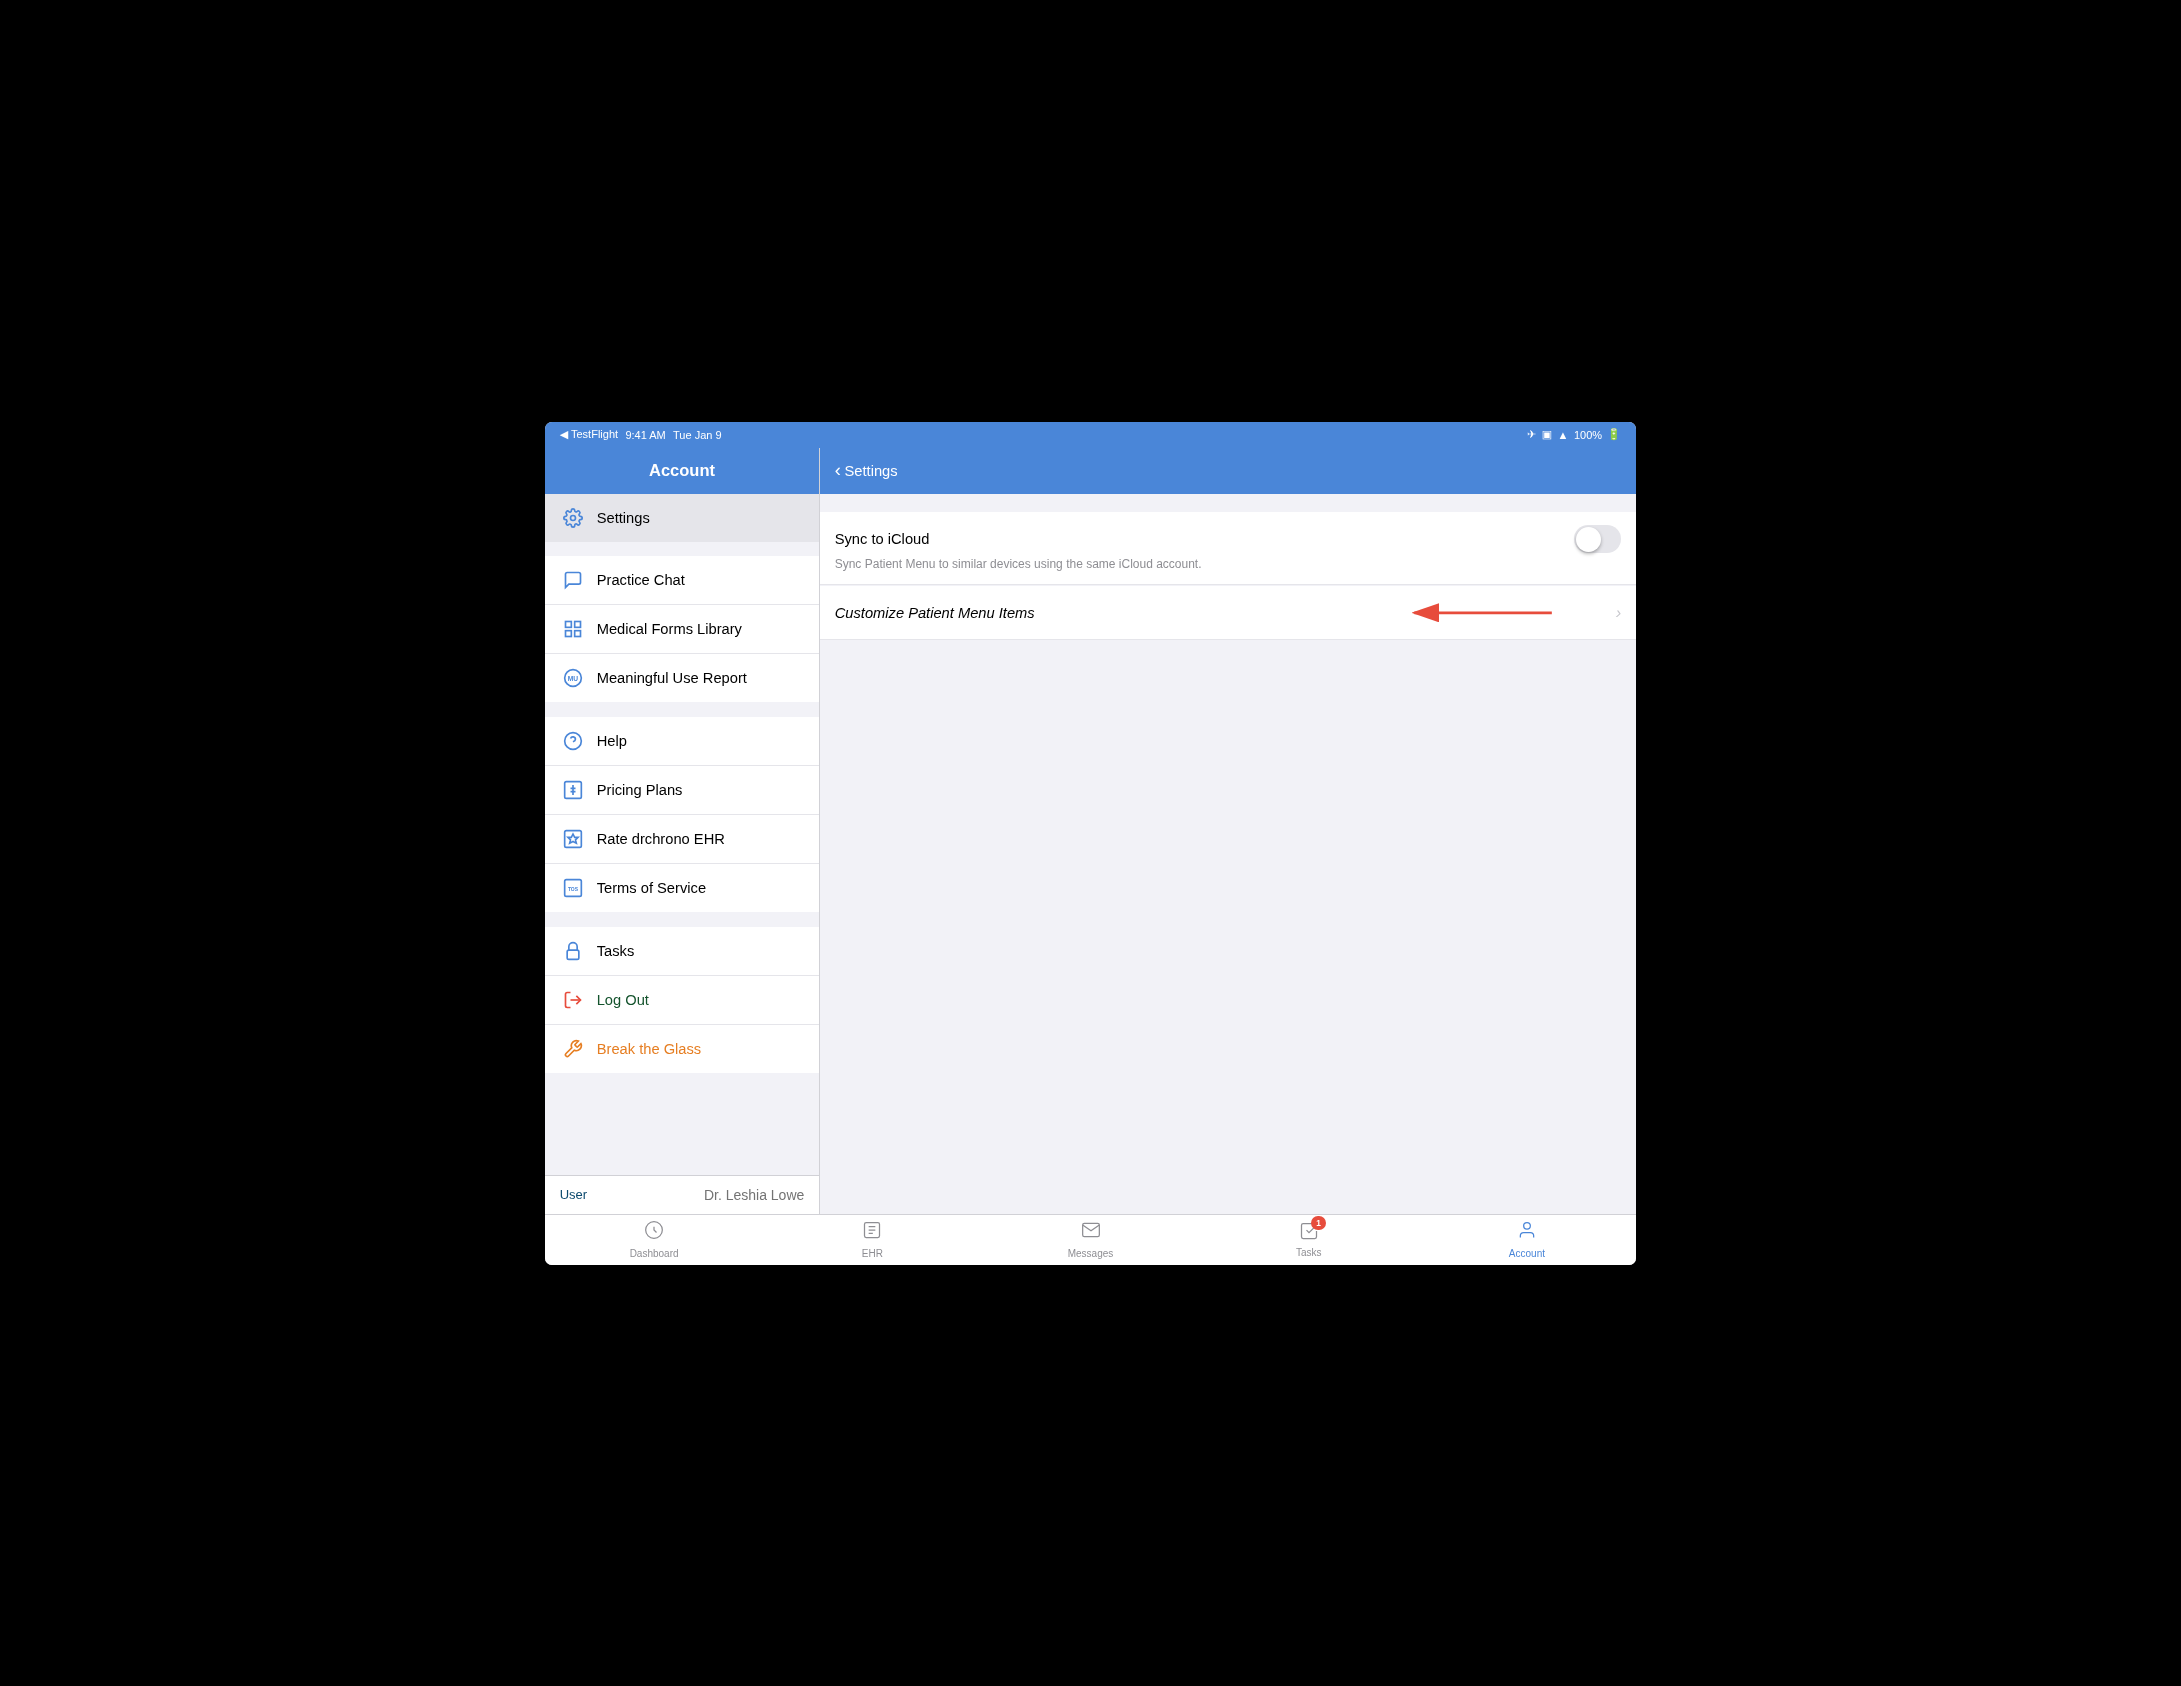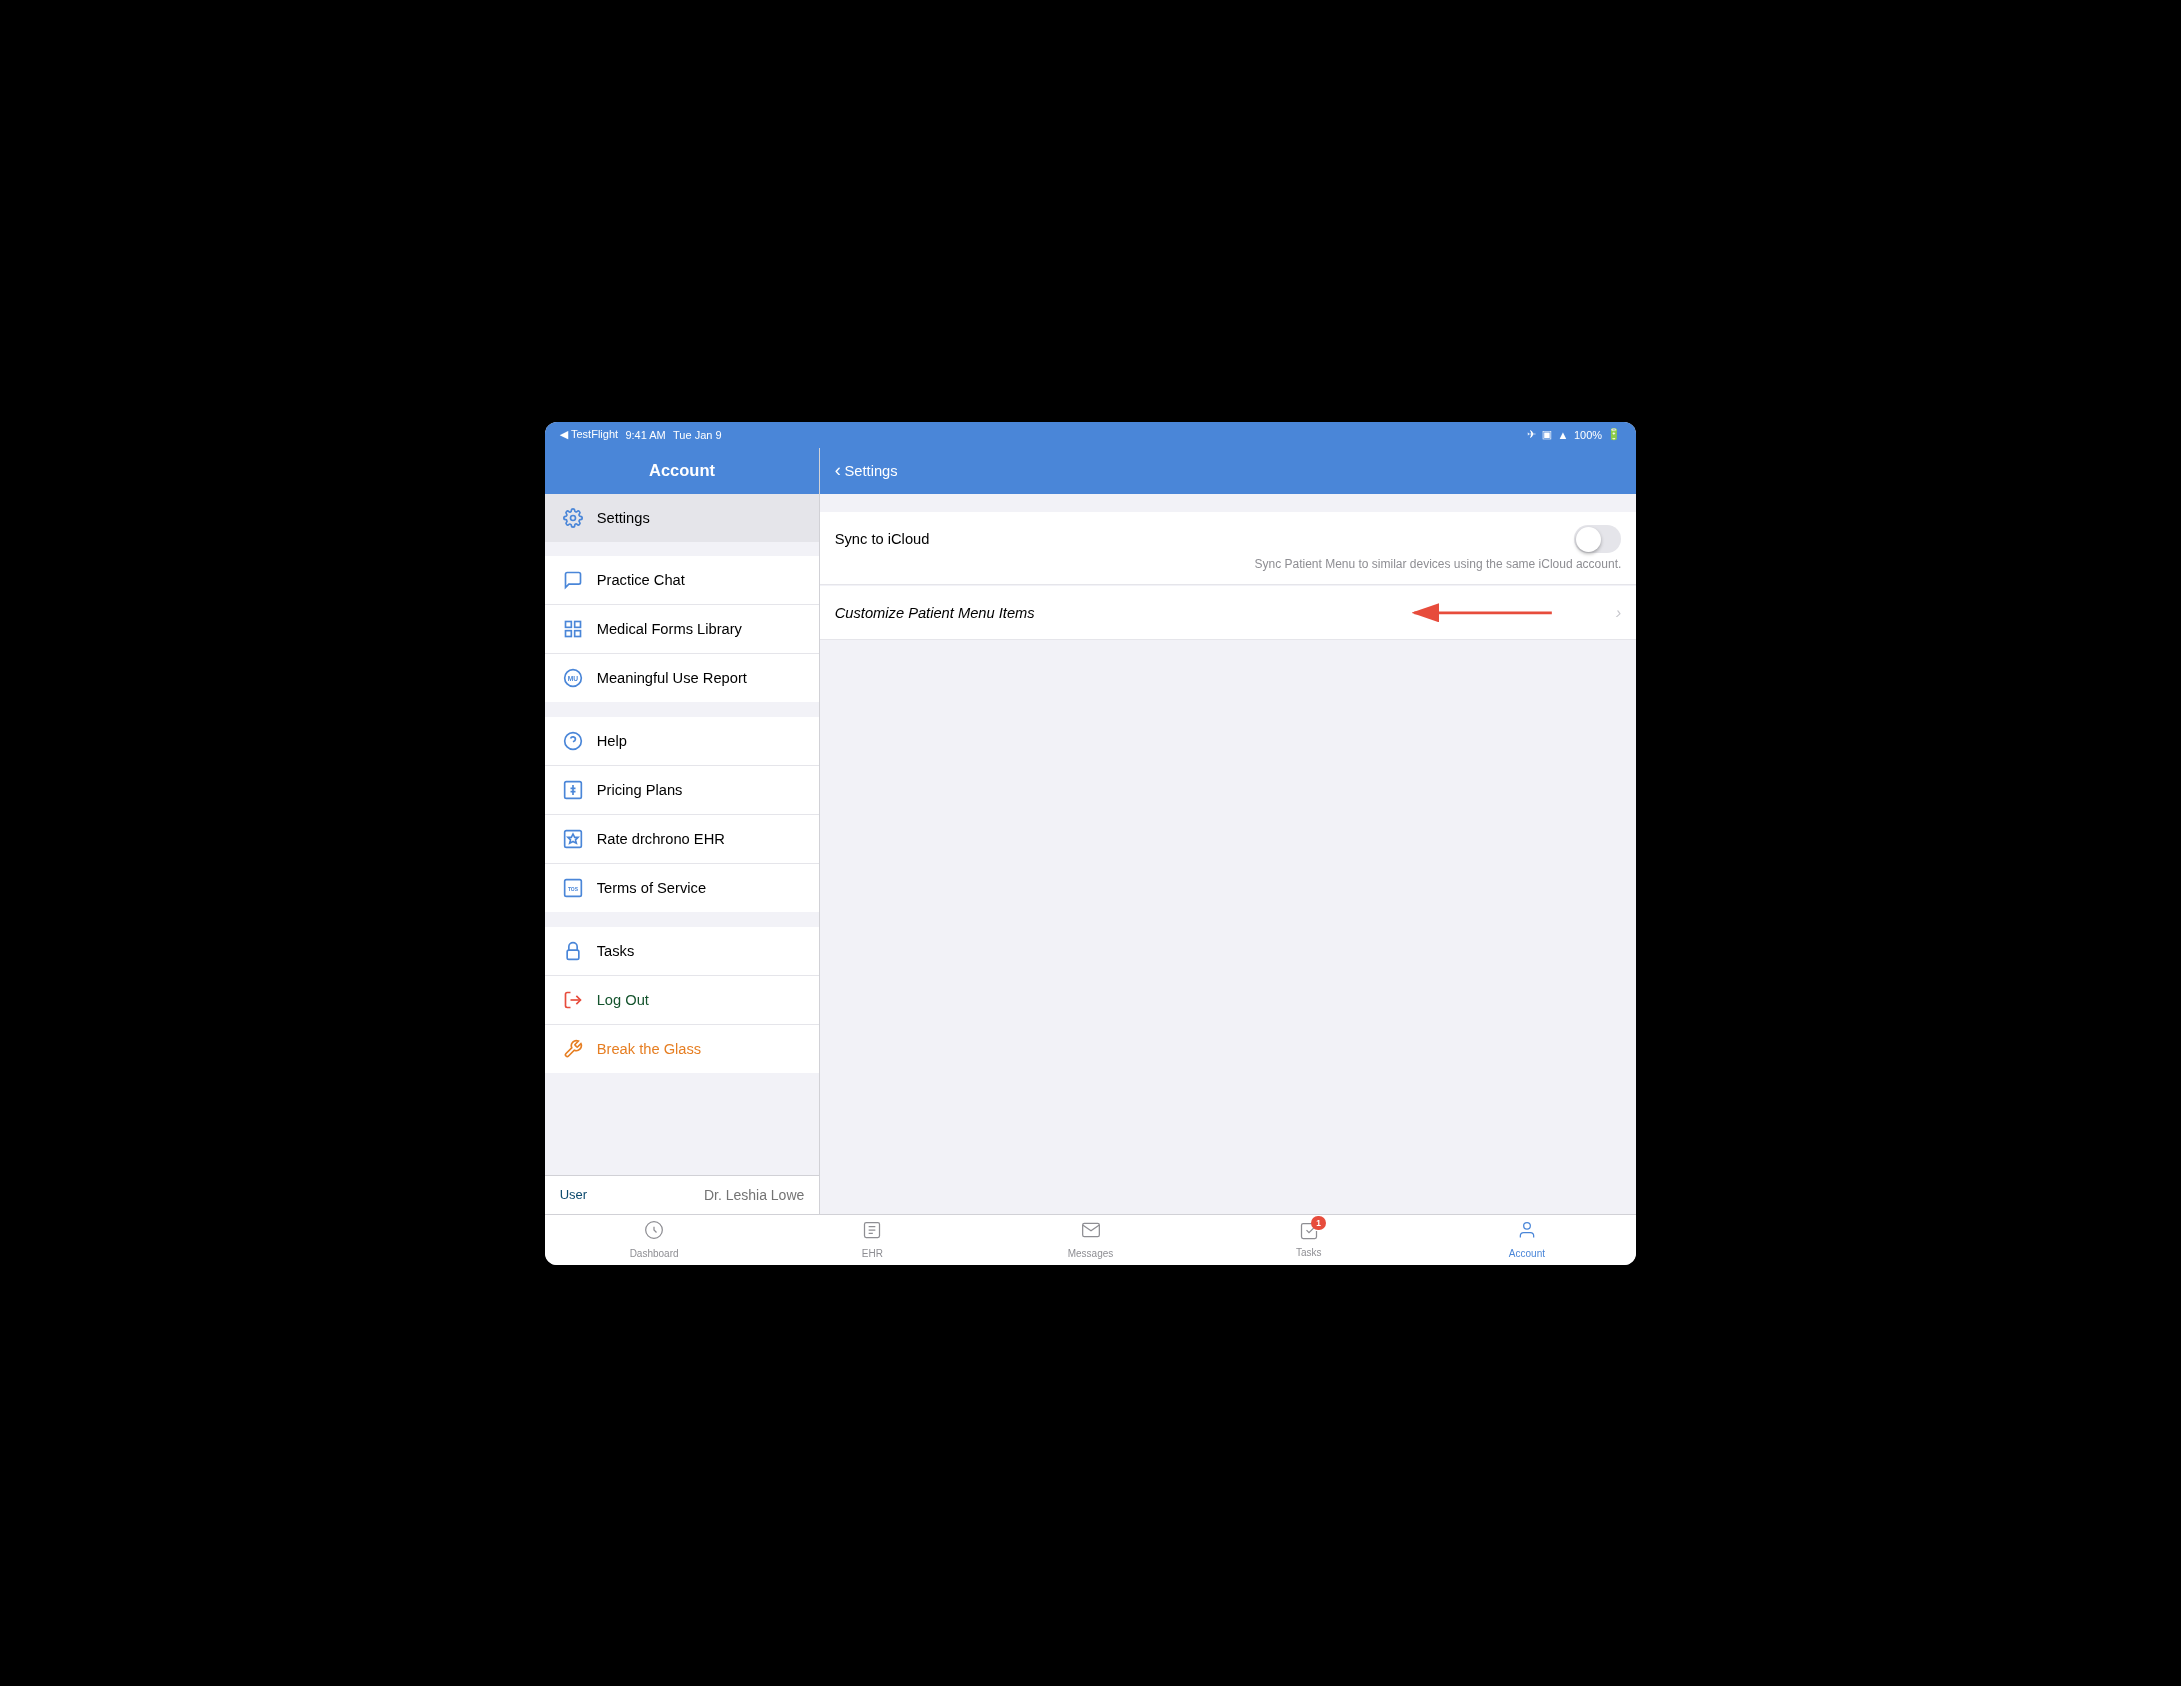--- a/index.html
+++ b/index.html
@@ -8,21 +8,21 @@
       background: #000;
       display: flex;
       justify-content: center;
       align-items: center;
       min-height: 100vh;
     }
     .device {
       width: 1091px;
       height: 843px;
       background: #f2f2f7;
-      border-radius: 12px;
+      border-radius: 7px;
       overflow: hidden;
       display: flex;
       flex-direction: column;
       box-shadow: 0 18.4px 55px rgba(0,0,0,0.5);
     }
     
     .status-bar {
       background: #4a86d8;
       height: 26px;
       display: flex;
@@ -140,21 +140,20 @@
       cursor: pointer;
     }
     .back-chevron {
       font-size: 18.4px;
       line-height: 1;
     }
     .settings-content {
       flex: 1;
       overflow-y: auto;
       padding: 0;
-      text-align: right;
     }
     .settings-section {
       background: white;
       margin: 18.4px 0 0 0;
     }
     .settings-item {
       padding: 13px 14.7px;
       border-bottom: 0.5px solid #e5e5ea;
     }
     .settings-item-row {

